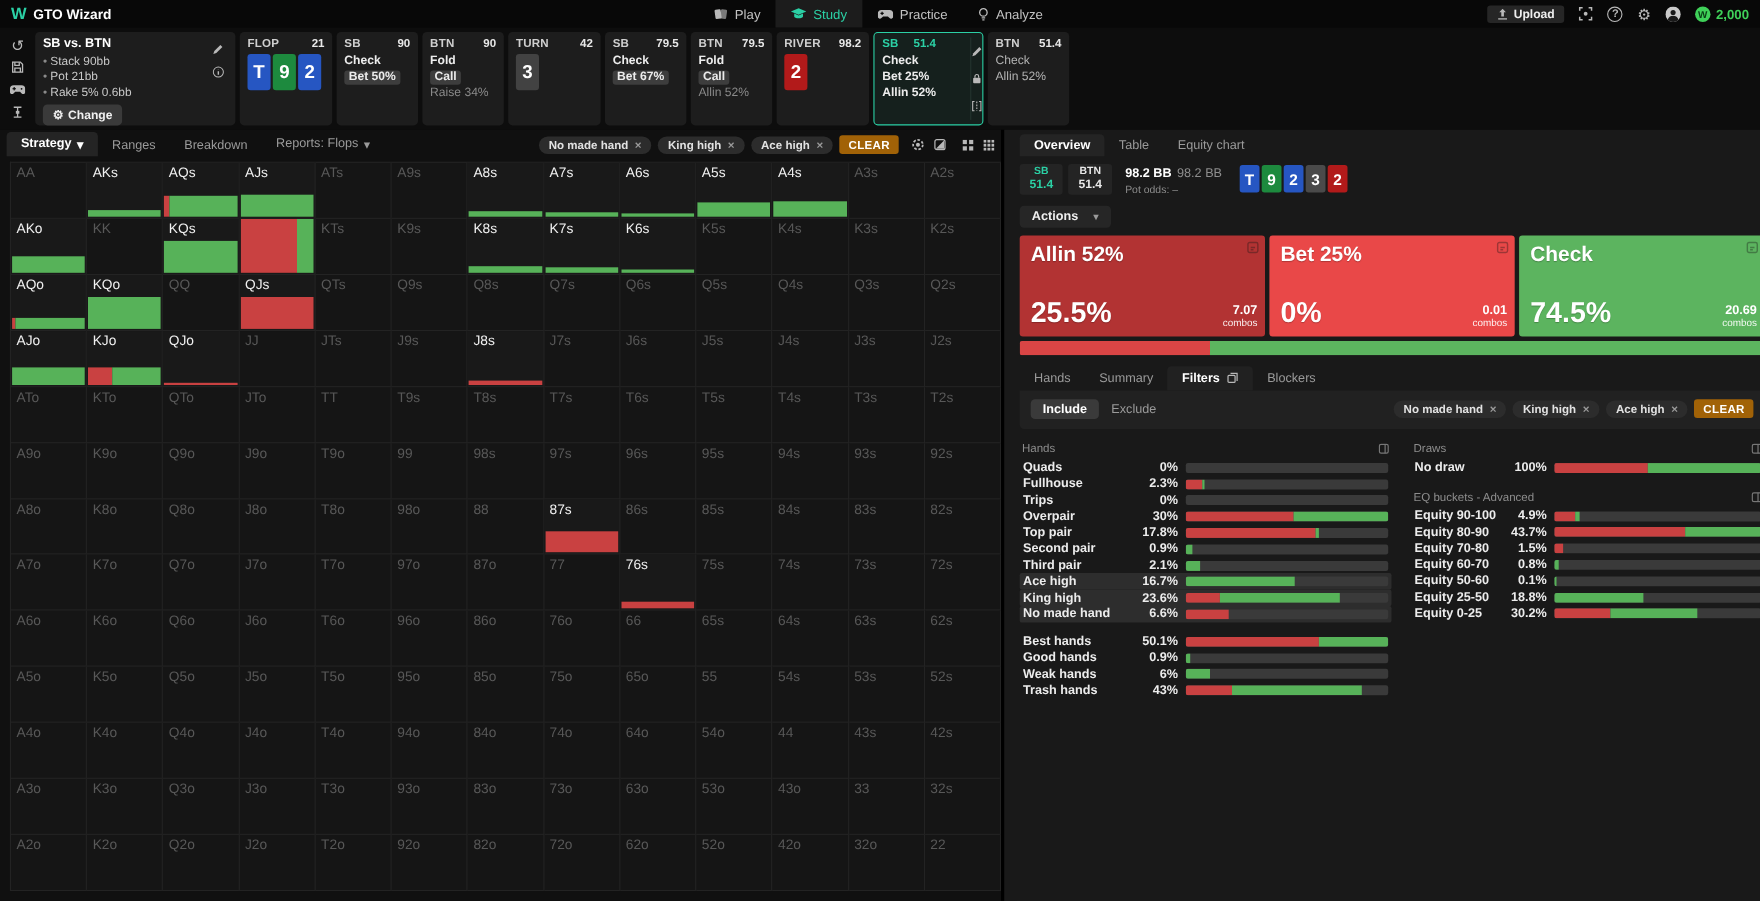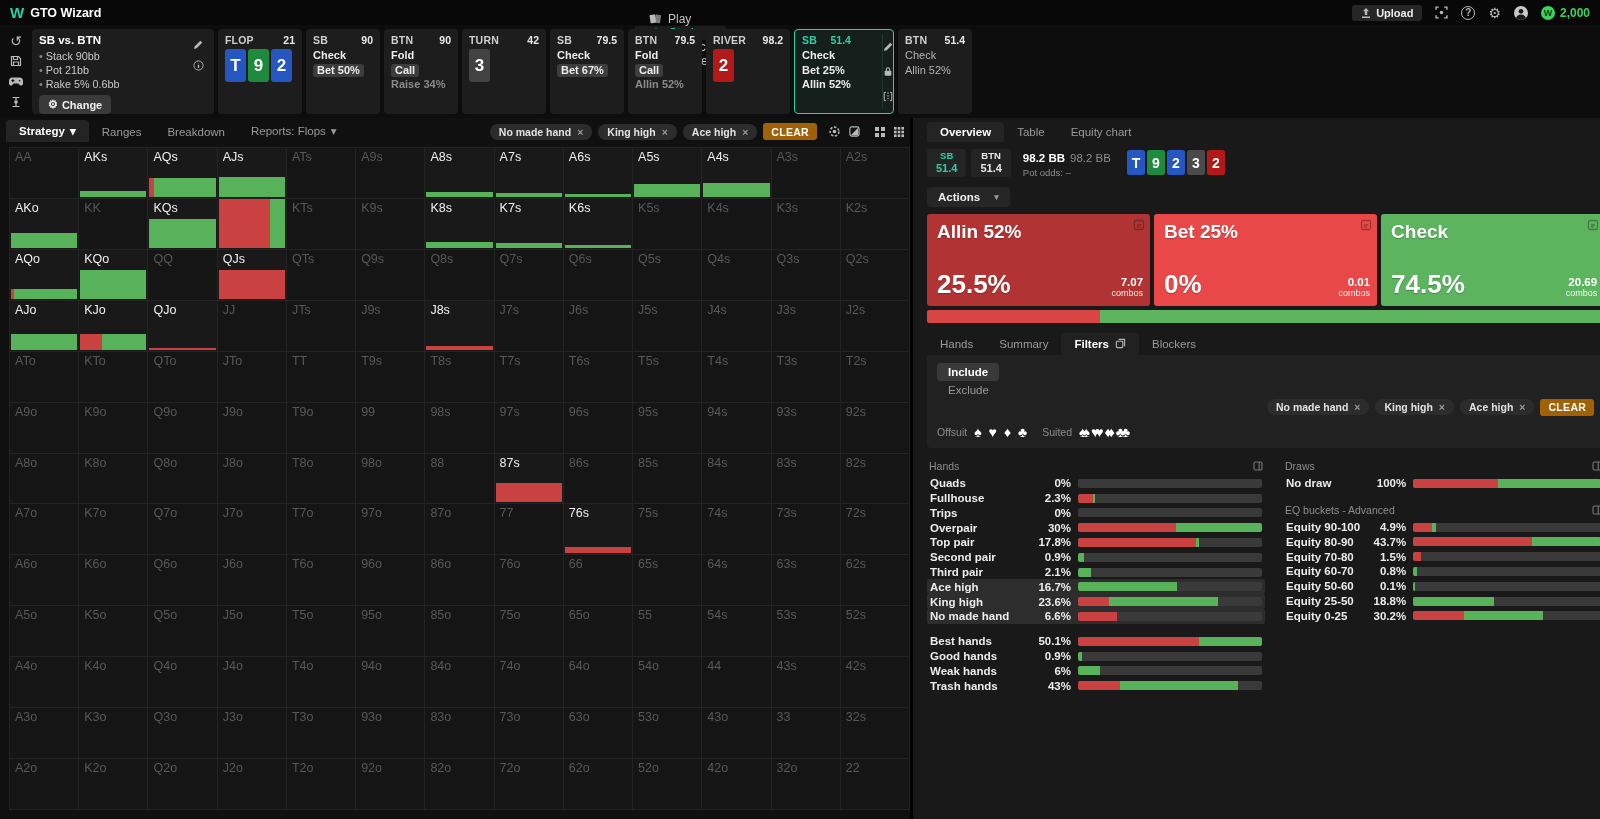--- a/index.html
+++ b/index.html
@@ -6,21 +6,21 @@
   html,body { width:1600px; height:819px; background:#0b0b0b; overflow:hidden;
     font-family:"Liberation Sans", sans-serif; color:#ddd; }
   svg { display:block; }
   .ico { display:inline-flex; align-items:center; justify-content:center; color:#b9b9b9; }
 
   
   .topnav { height:25px; background:#080808; display:flex; align-items:center; padding:0 10px; position:relative; }
   .brand { display:flex; align-items:center; gap:6px; }
   .logo-w { color:#2bd0a5; font-weight:bold; font-size:15px; }
   .brand-name { font-size:12.5px; font-weight:bold; color:#fff; }
-  .nav-center { position:absolute; left:635px; top:12px; height:25px; display:flex;flex-direction:column; }
+  .nav-center { position:absolute; left:635px; top:0; height:25px; display:flex; }
   .nav-item { display:flex; align-items:center; gap:6px; padding:0 14px; font-size:12px; color:#c3c3c3; cursor:pointer; }
   .nav-item.active { background:#1c1c1c; color:#2bd0a5; }
   .nav-item.active .ico { color:#2bd0a5; }
   .nav-right { margin-left:auto; display:flex; align-items:center; gap:13px; }
   .upload-btn { display:flex; align-items:center; gap:5px; background:#262626; border-radius:3px; padding:2px 9px; font-size:11px; font-weight:bold; color:#eee;text-align:right; }
   .help-circle { width:14px; height:14px; border:1.2px solid #b9b9b9; border-radius:50%; font-size:10px; display:flex; align-items:center; justify-content:center; color:#b9b9b9; font-weight:bold; }
   .gear-glyph { font-size:14px; color:#b9b9b9; line-height:1; }
   .coin-wrap { display:flex; align-items:center; gap:5px; }
   .coin { width:14px; height:14px; border-radius:50%; background:#3fd159; color:#0a2; display:flex; align-items:center; justify-content:center; font-size:9px; font-weight:bold; color:#083b14; }
   .credits { color:#3fd159; font-size:12px; font-weight:bold; }
@@ -41,21 +41,21 @@
   .pname { font-size:10.5px; font-weight:bold; color:#cfcfcf; letter-spacing:.2px; }
   .ppot { font-size:10.5px; font-weight:bold; color:#e8e8e8; }
   .street-panel { width:84px; }
   .action-panel { width:74px; }
   .cards-row { display:flex; gap:2px; margin-top:2px; }
   .card { width:21px; height:33px; border-radius:3px; display:flex; align-items:center; justify-content:center; color:#fff; font-weight:bold; font-size:17px; }
   .card.b { background:#2656c2; } .card.g { background:#1d8a3e; } .card.k { background:#424242; } .card.r { background:#b21a1a; }
   .alist { display:flex; flex-direction:column; align-items:flex-start; gap:1px; }
   .act { font-size:11px; line-height:13.5px; color:#ececec; font-weight:bold; white-space:nowrap; }
   .act.chip { background:#3d3d3d; border-radius:3px; padding:0 4px; }
-  .act.dim { color:#8a8a8a; font-weight:bold; }
+  .act.dim { color:#8a8a8a; font-weight:normal; }
   .panel.muted .act { color:#b3b3b3; font-weight:normal; }
   .panel.sel { border:1.5px solid #2bd0a5; background:#15201d; width:100px; display:flex; padding:4px 5px 4px 7px; }
   .panel.sel .pname, .panel.sel .ppot { color:#2bd0a5; }
   .sel-main { flex:1; }
   .sel-icons { width:18px; display:flex; flex-direction:column; align-items:center; justify-content:space-around; color:#9fb9b0; border-left:1px solid #23332e; margin-left:3px; }
 
   
   .main { display:flex; height:701px; }
   .matrix-pane { width:915px; background:#101010; border-right:3px solid #000; }
   .fbar { height:24px; display:flex; align-items:flex-end; padding-left:6px; }
@@ -100,21 +100,21 @@
   .abox .freq { position:absolute; left:10px; bottom:6px; font-size:26px; font-weight:bold; text-shadow:0 1px 1px rgba(0,0,0,.25); }
   .abox .combos { position:absolute; right:7px; bottom:7px; text-align:right; line-height:1.1; }
   .abox .cnum { font-size:11.5px; font-weight:bold; }
   .abox .clab { font-size:9px; opacity:.92; }
   .abox .exp { position:absolute; top:5px; right:5px; opacity:.65; }
   .strip { display:flex; height:13px; border-radius:2px; overflow:hidden; margin-top:4px; }
   .stabs { display:flex; align-items:flex-end; height:26px; margin-top:6px; }
   .stab { font-size:11.5px; color:#9a9a9a; padding:5px 13px; display:flex; align-items:center; gap:6px; cursor:pointer; }
   .stab.active { background:#212121; border-radius:4px 4px 0 0; color:#fff; font-weight:bold; }
   .filterbox { background:#212121; border-radius:0 4px 4px 4px; padding:8px 10px 9px; }
-  .frow1 { display:flex; align-items:flex-start;flex-direction:column; }
+  .frow1 { display:flex; align-items:center; }
   .inc-btn { background:#3a3a3a; border-radius:4px; padding:3px 11px; font-size:11.5px; font-weight:bold; color:#fff; cursor:pointer; }
   .exc-btn { padding:3px 11px; font-size:11.5px; color:#9a9a9a; cursor:pointer; }
   .frow1 .chips { margin-left:auto; display:flex; gap:6px; align-items:center; }
   .frow2 { display:flex; align-items:center; gap:7px; margin-top:9px; }
   .suit-lab { font-size:10.5px; color:#8d8d8d; }
   .suit { font-size:14px; color:#fff; cursor:pointer; line-height:1; }
   .suit2 { letter-spacing:-4px; margin-right:5px; }
   .stats { display:flex; gap:18px; margin-top:9px; }
   .scol-l { width:338px; }
   .scol-r { flex:1; }
@@ -796,36 +796,20 @@
               <span>King high</span>
               <span class="x">×</span>
             </div>
             <div class="chipf">
               <span>Ace high</span>
               <span class="x">×</span>
             </div>
             <div class="clear-btn">CLEAR</div>
           </div>
       </div>
-      <div class="frow2">
-        <span class="suit-lab">Offsuit</span>
-        <span id="offsuit-suits" style="display:flex;gap:7px;">
-            <span class="suit">♠</span>
-            <span class="suit">♥</span>
-            <span class="suit">♦</span>
-            <span class="suit">♣</span>
-          </span>
-        <span class="suit-lab" style="margin-left:8px;">Suited</span>
-        <span id="suited-suits" style="display:flex;">
-            <span class="suit suit2">♠♠</span>
-            <span class="suit suit2">♥♥</span>
-            <span class="suit suit2">♦♦</span>
-            <span class="suit suit2">♣♣</span>
-          </span>
-      </div>
     </div>
 
     <div class="stats">
       <div class="scol-l" id="col-left">
           <div class="shead">
             <span>Hands</span>
             <span class="ico" style="color: rgb(119, 119, 119);">
               <svg width="10" height="10" viewBox="0 0 10 10" fill="none" stroke="currentColor" stroke-width="1.1">
                 <rect x="1" y="1" width="8" height="8" rx="1.5"></rect>
                 <path d="M6.2 1v8"></path>

